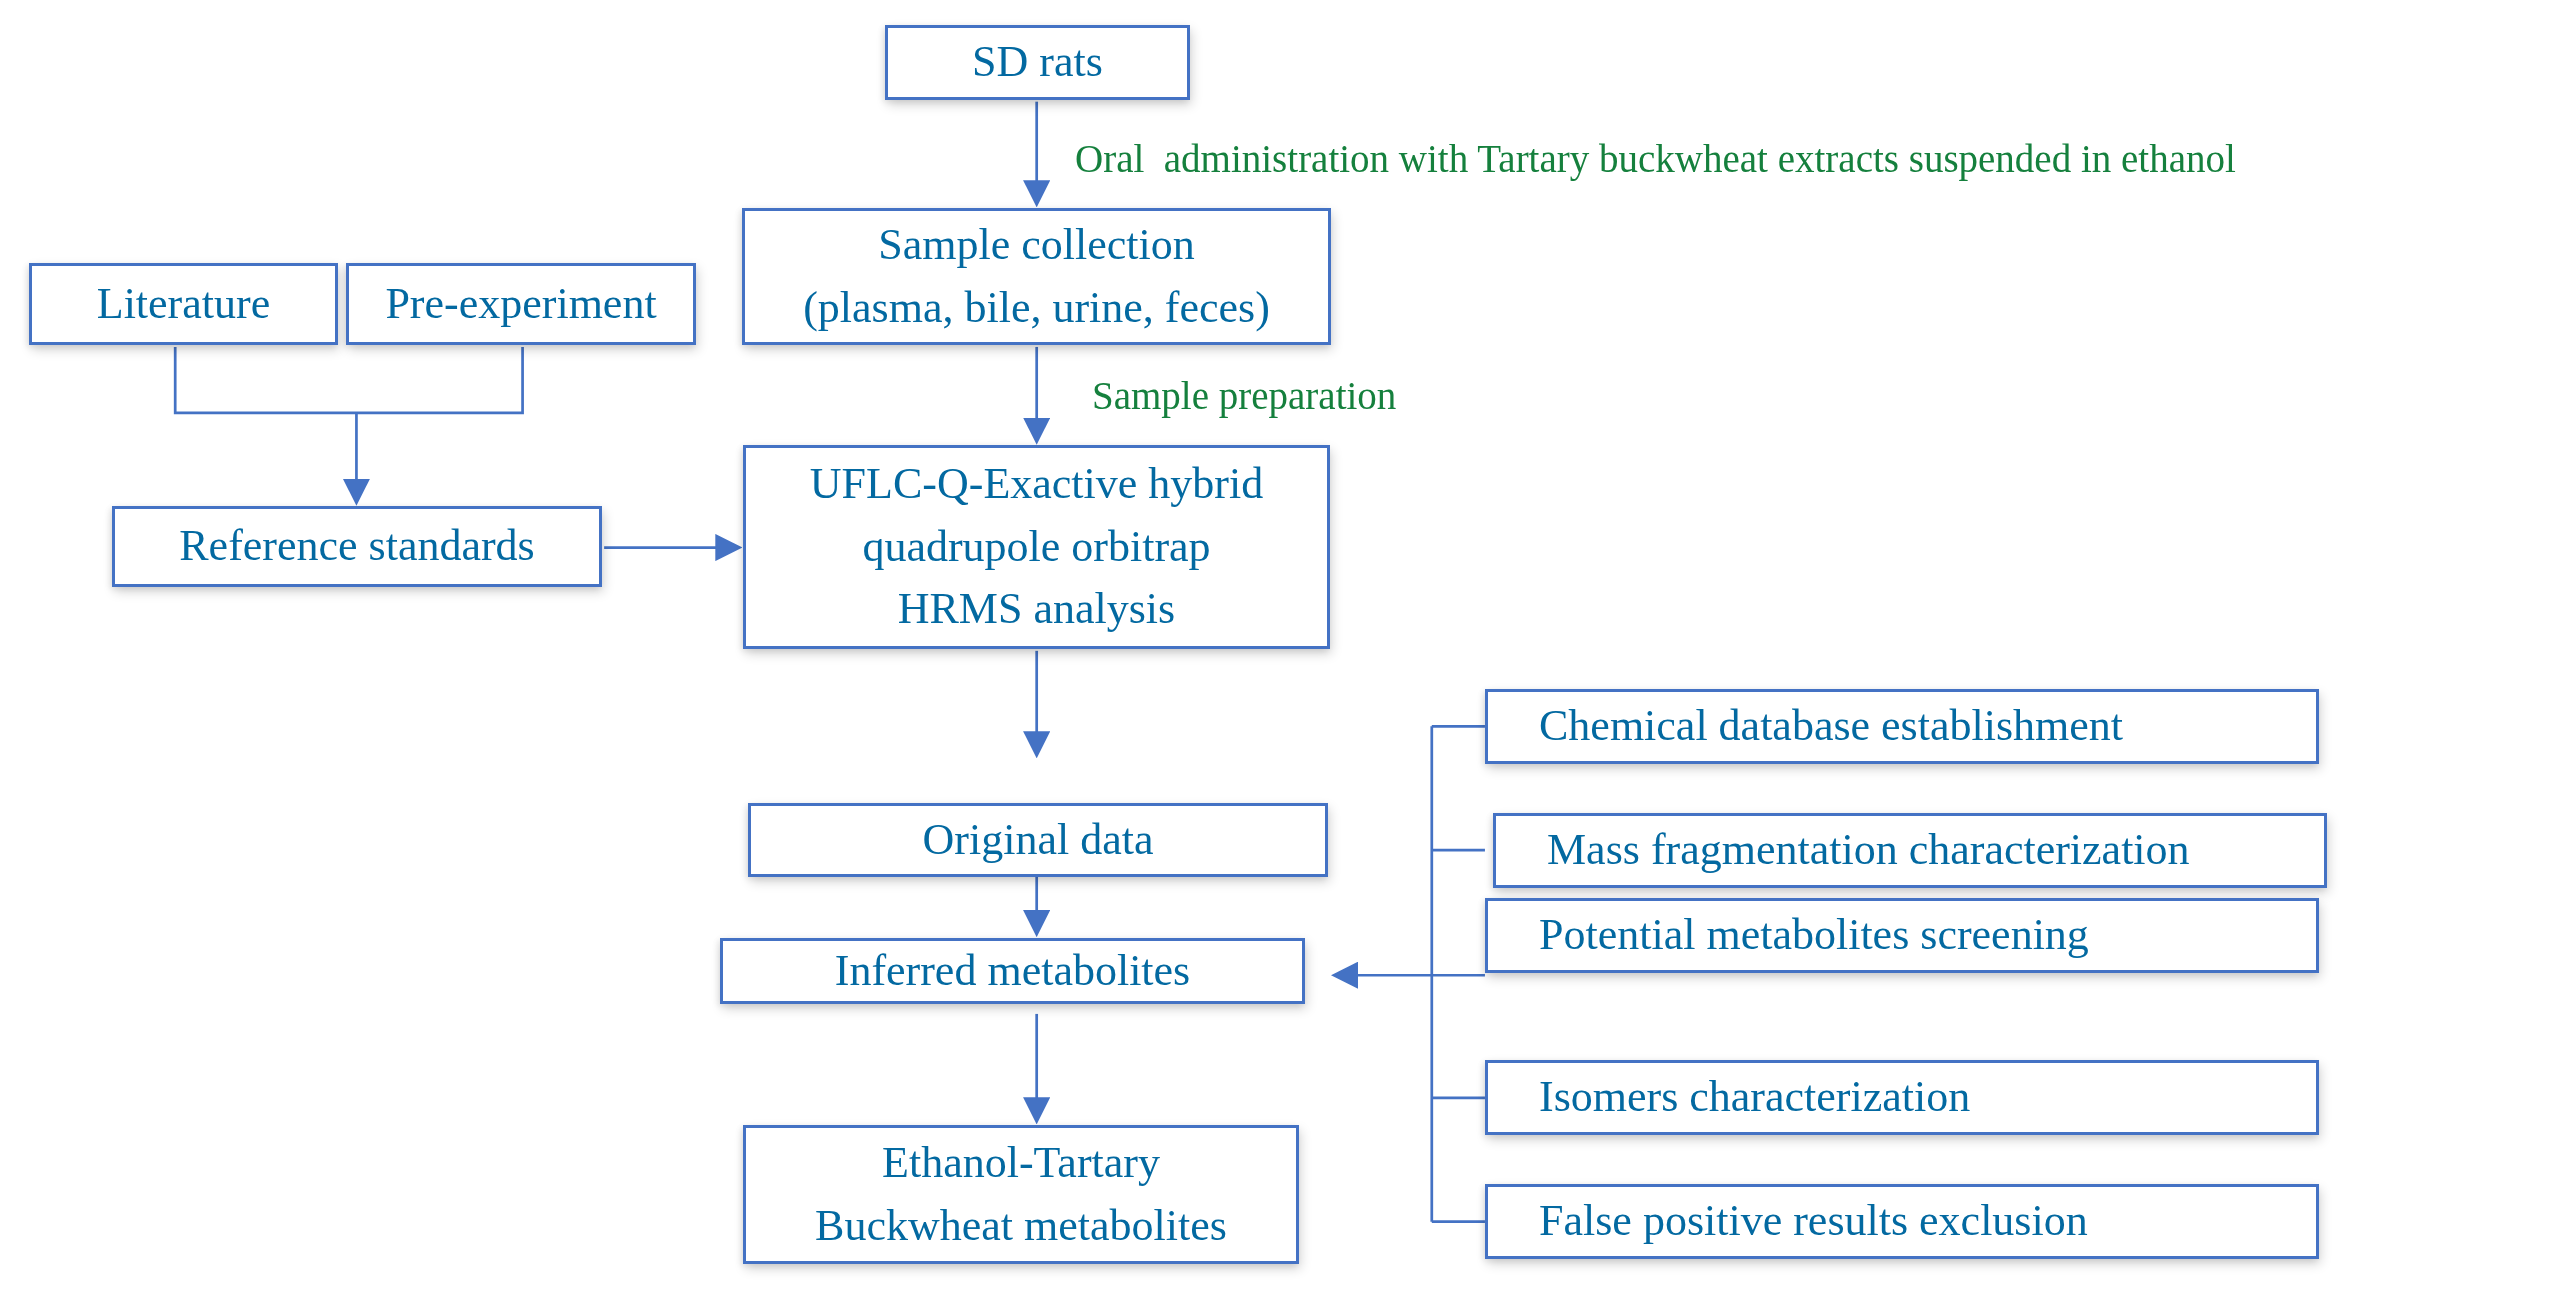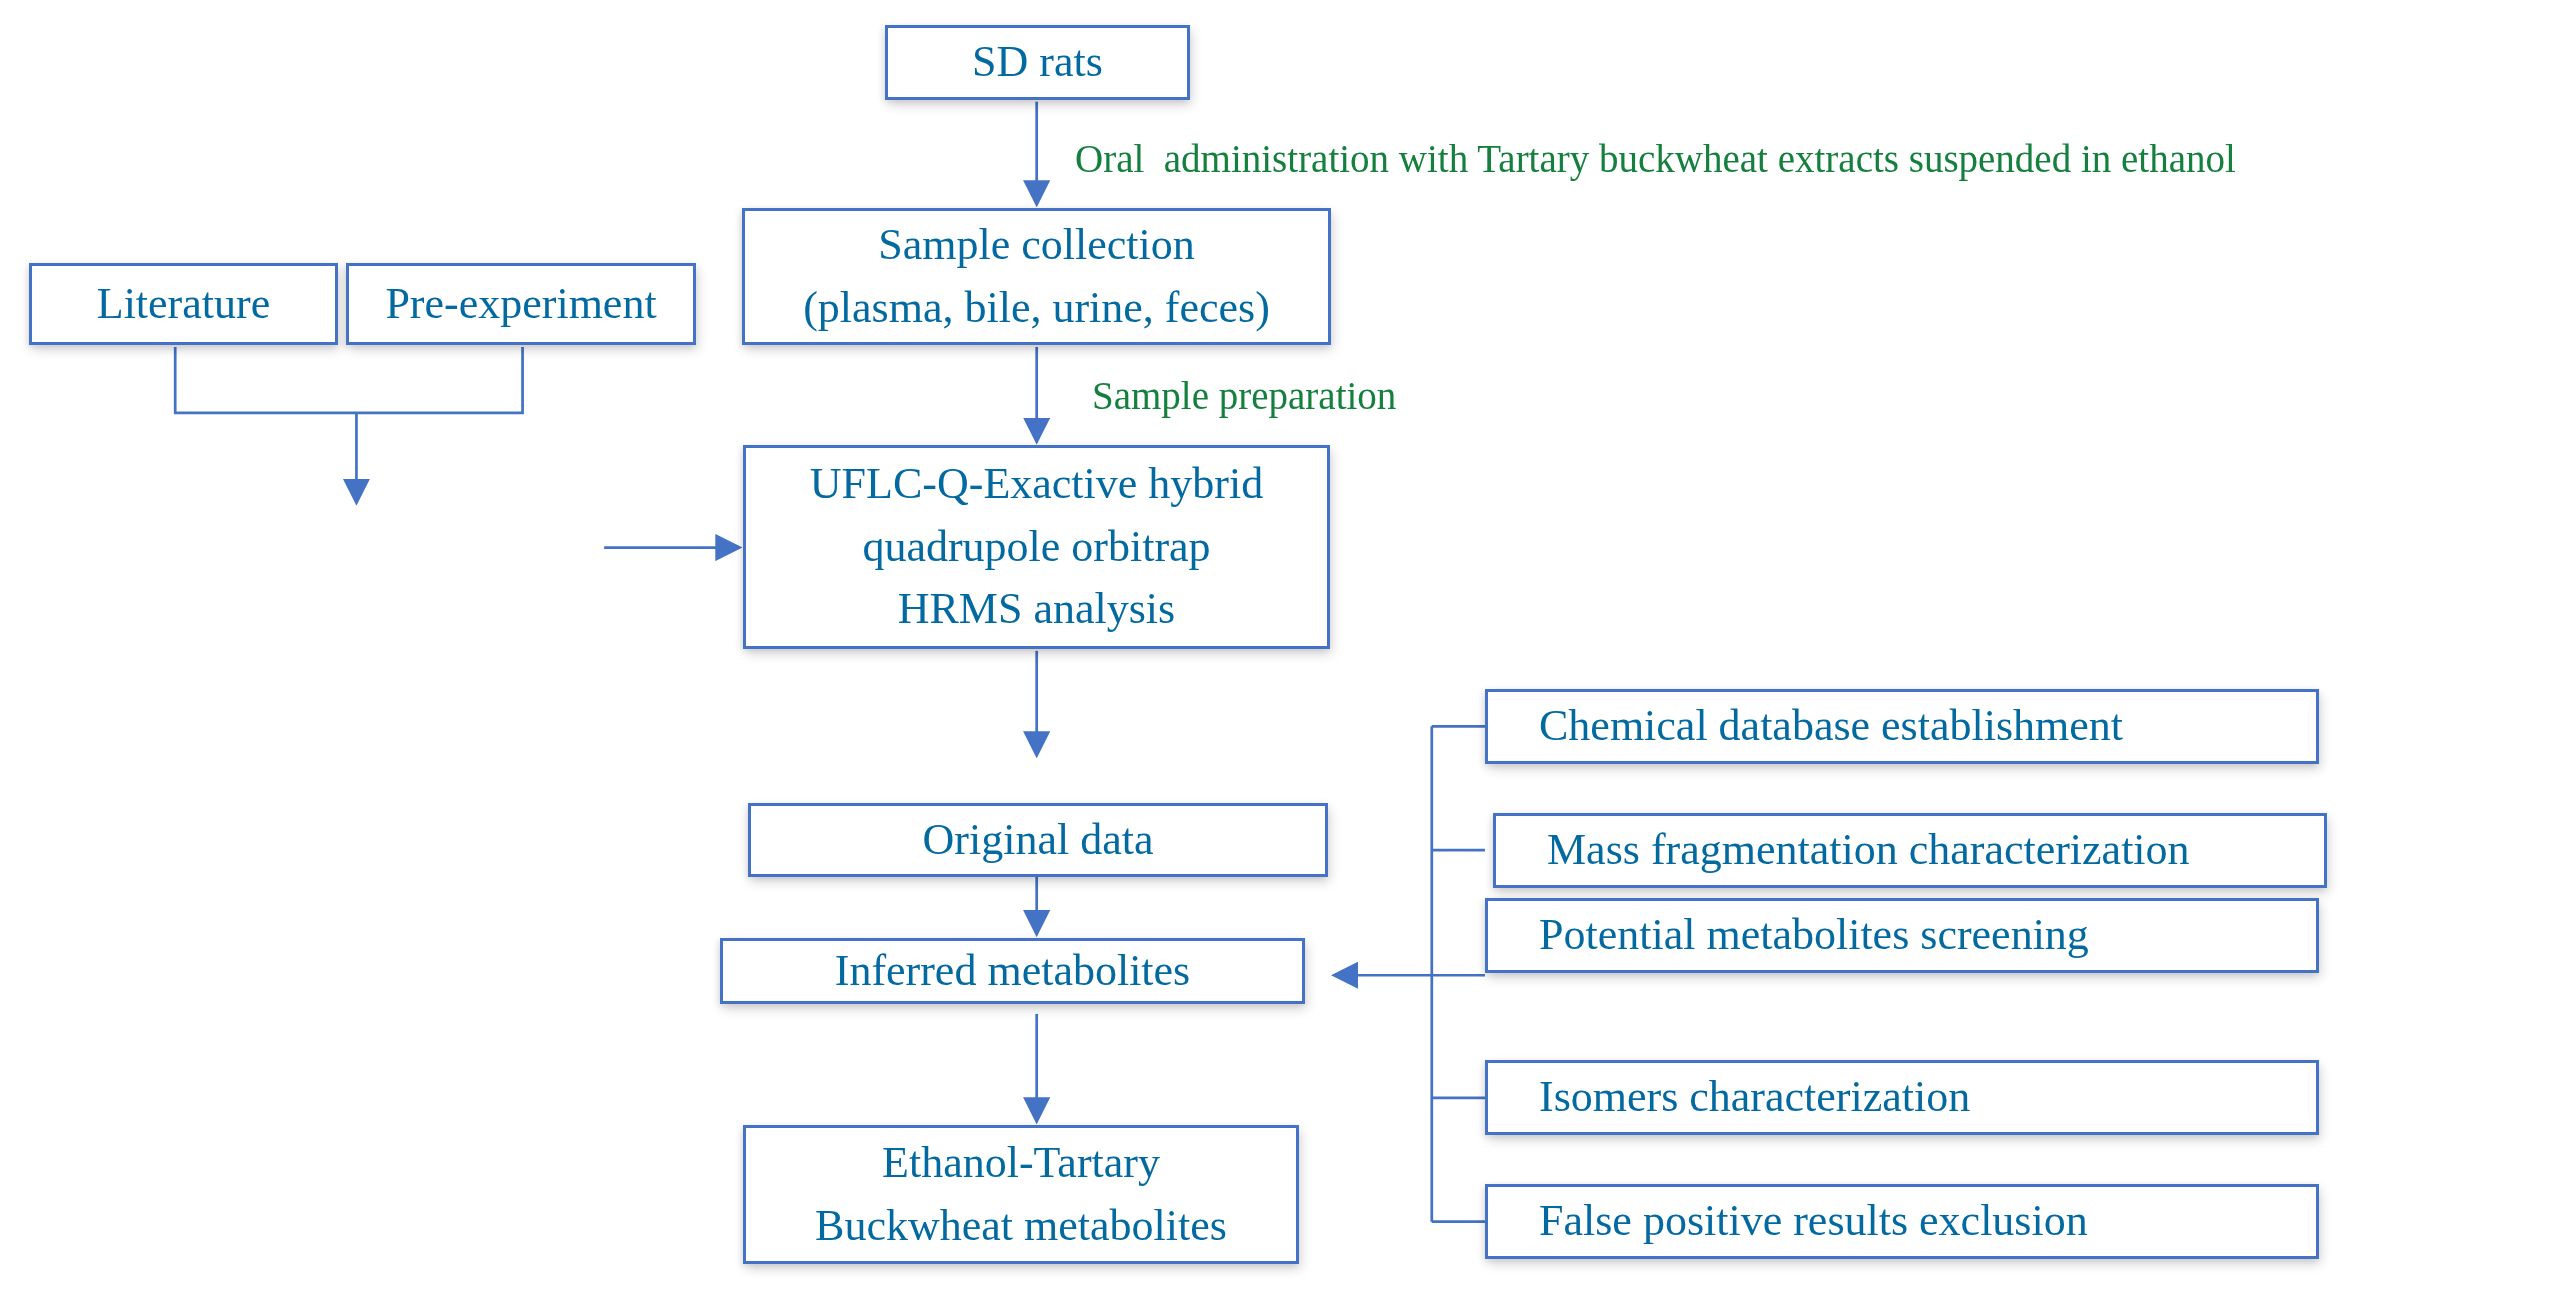--- a/index.html
+++ b/index.html
@@ -108,20 +108,23 @@
   </div>
 
   <div class="node" style="left:29px; top:263px; width:309px; height:82px;">
     <span>Literature</span>
   </div>
 
   <div class="node" style="left:346px; top:263px; width:350px; height:82px;">
     <span>Pre-experiment</span>
   </div>
 
+  <div class="node" style="left:112px; top:506px; width:490px; height:81px;">
+    <span>Reference standards</span>
+  </div>
 
   <div class="node node--left" style="left:1485px; top:689px; width:834px; height:75px;">
     <span>Chemical database establishment</span>
   </div>
 
   <div class="node node--left" style="left:1485px; top:813px; width:834px; height:75px;margin-left:8px;">
     <span>Mass fragmentation characterization</span>
   </div>
 
   <div class="node node--left" style="left:1485px; top:898px; width:834px; height:75px;">

